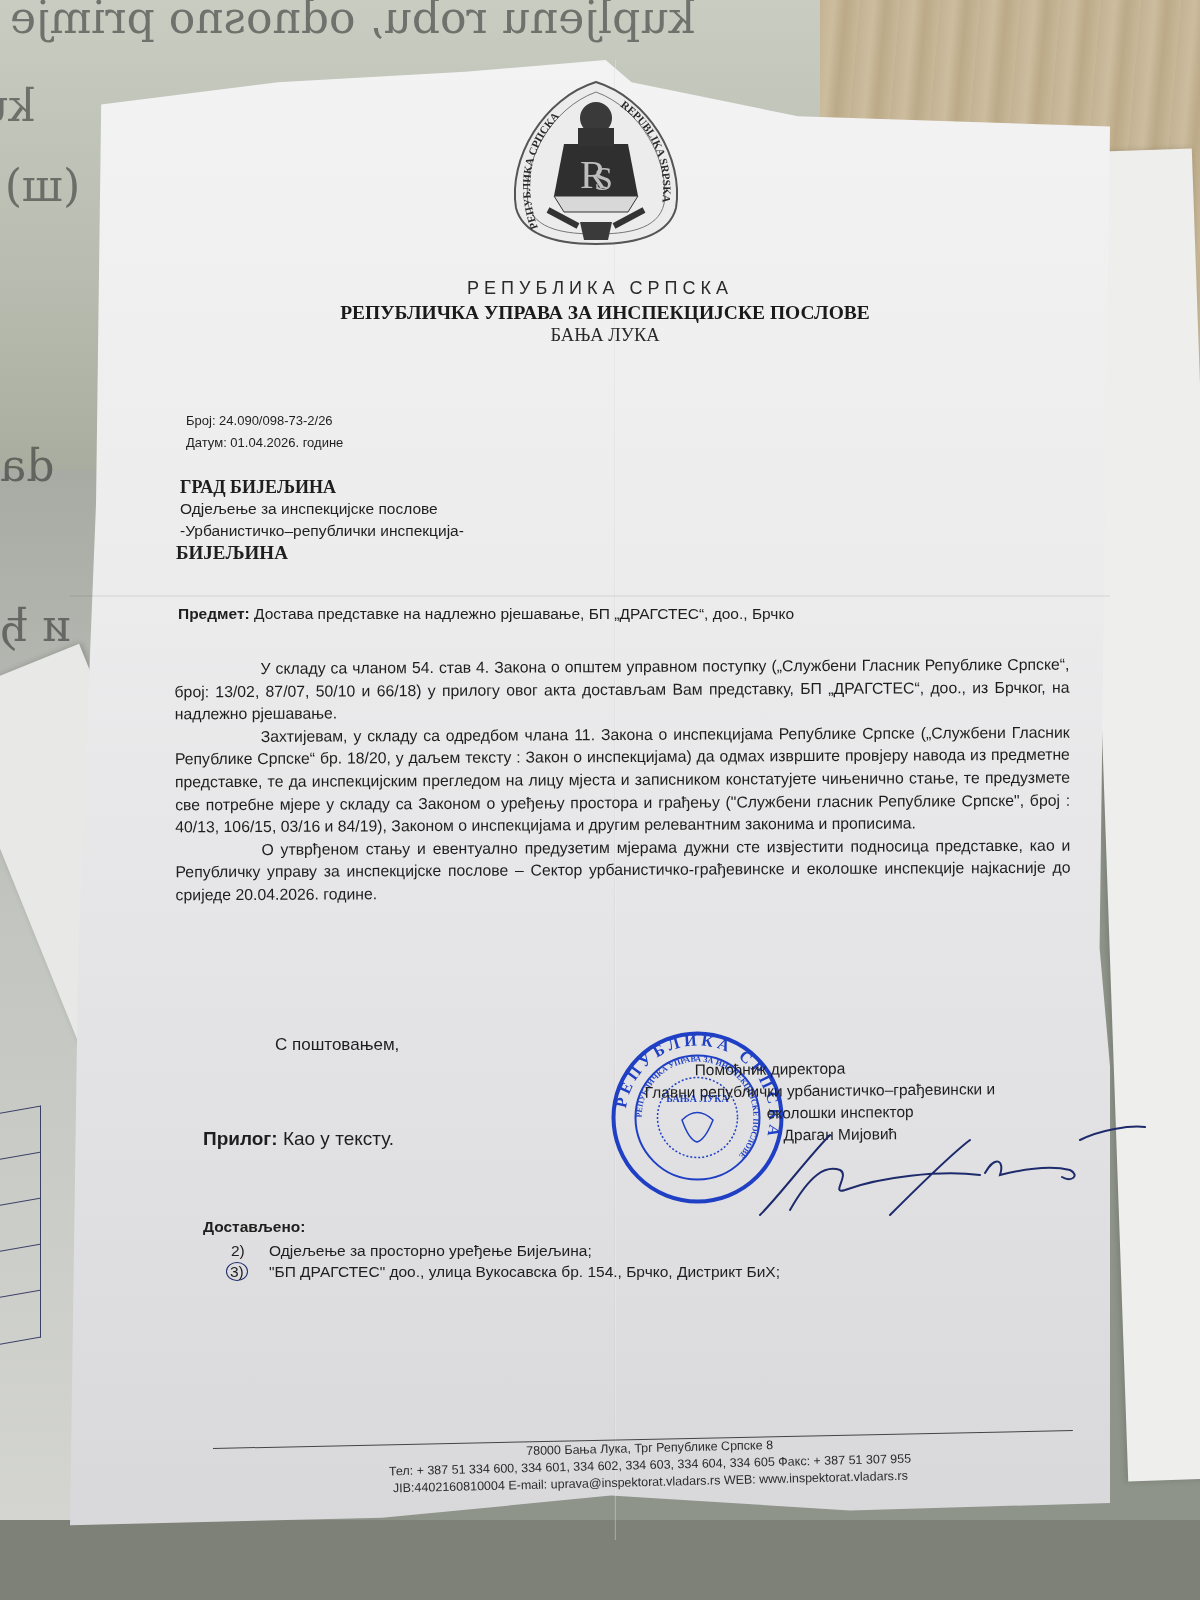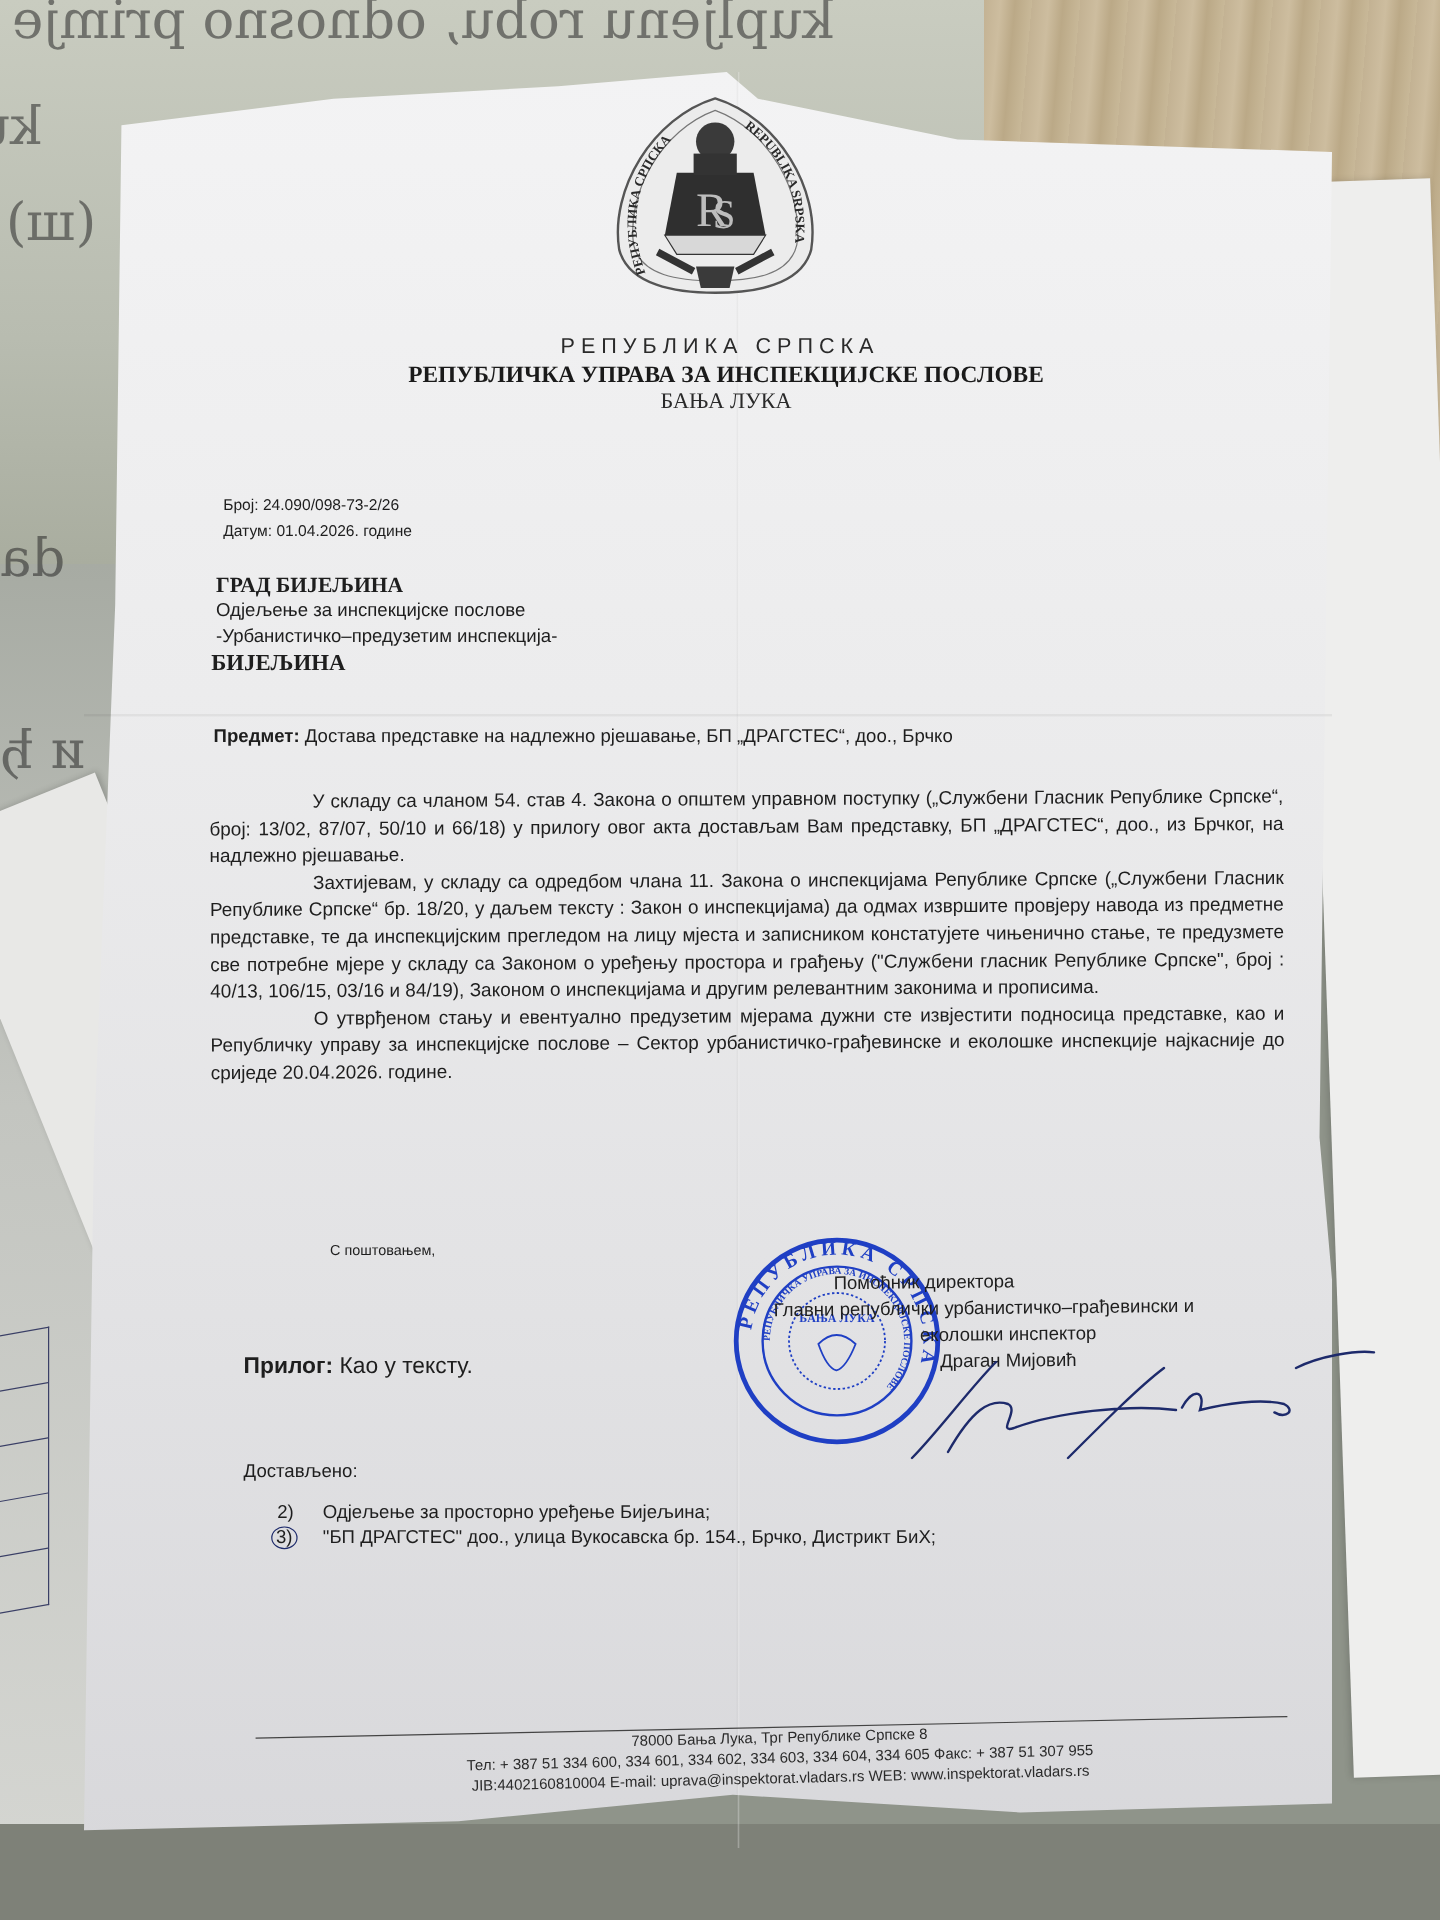--- a/index.html
+++ b/index.html
@@ -90,34 +90,34 @@
   .addr .city2 { font-family: "Liberation Serif", serif; font-weight: bold; font-size: 19px; margin-left: -4px; }
   .subject { left: 178px; top: 605px; font-size: 15.5px; }
   .subject b { font-weight: bold; }
 
   .body-text {
     left: 175px; top: 656px; width: 895px; font-size: 15.8px; line-height: 22.6px;
     text-align: justify; transform: rotate(-0.3deg);
   }
   .body-text p { margin: 0; text-indent: 86px; }
 
-  .regards { left: 275px; top: 1035px; font-size: 12px; }
+  .regards { left: 275px; top: 1035px; font-size: 17px; }
 
   .signature-block {
     left: 565px; top: 1058px; width: 510px; text-align: center;
     font-size: 15.5px; line-height: 22px; transform: rotate(-0.6deg);
   }
   .signature-block .l1 { padding-left: 130px; text-align: left; }
   .signature-block .l3 { padding-left: 40px; }
 
   .attachment { left: 203px; top: 1128px; font-size: 19px; }
   .attachment b { font-weight: bold; }
 
   .delivered { left: 203px; top: 1218px; font-size: 15.5px; }
-  .delivered .title { font-weight: normal; margin-bottom: 16px; }
+  .delivered .title { font-weight: bold; margin-bottom: 6px; }
   .delivered ol { margin: 0; padding: 0; list-style: none; }
   .delivered li { margin: 0 0 3px 28px; white-space: nowrap; }
   .delivered .num { display: inline-block; width: 38px; }
   .circled { border: 1.5px solid #1d2a6b; border-radius: 50%; padding: 0 3px; margin-left: -5px; }
 
   .footer-line {
     position: absolute; left: 213px; top: 1448px; width: 860px; height: 1px;
     background: #444; transform: rotate(-1.2deg); transform-origin: left;
   }
   .footer {
@@ -185,21 +185,21 @@
 <div class="doc hdr-line3">БАЊА ЛУКА</div>
 
 <div class="doc meta">
   <div>Број: 24.090/098-73-2/26</div>
   <div>Датум: 01.04.2026. године</div>
 </div>
 
 <div class="doc addr">
   <div class="city">ГРАД БИЈЕЉИНА</div>
   <div>Одјељење  за  инспекцијске  послове</div>
-  <div>-Урбанистичко–предузетим  инспекција-</div>
+  <div>-Урбанистичко–републички  инспекција-</div>
   <div class="city2">БИЈЕЉИНА</div>
 </div>
 
 <div class="doc subject">
   <b>Предмет:</b><span> Достава представке на надлежно рјешавање, БП „ДРАГСТЕС“, доо., Брчко</span>
 </div>
 
 <div class="doc body-text">
   <p>У складу са чланом 54. став 4. Закона о општем управном поступку („Службени Гласник Републике Српске“, број: 13/02, 87/07, 50/10 и 66/18) у прилогу овог акта достављам Вам представку, БП „ДРАГСТЕС“, доо., из Брчког, на надлежно рјешавање.</p>
   <p>Захтијевам, у складу са одредбом члана 11. Закона о инспекцијама Републике Српске („Службени Гласник Републике Српске“ бр. 18/20, у даљем тексту : Закон о инспекцијама) да одмах извршите провјеру навода из предметне представке, те да инспекцијским прегледом на лицу мјеста и записником констатујете чињенично стање, те предузмете све потребне мјере у складу са Законом о уређењу простора и грађењу ("Службени гласник Републике Српске", број : 40/13, 106/15, 03/16 и 84/19), Законом о инспекцијама и другим релевантним законима и прописима.</p>

